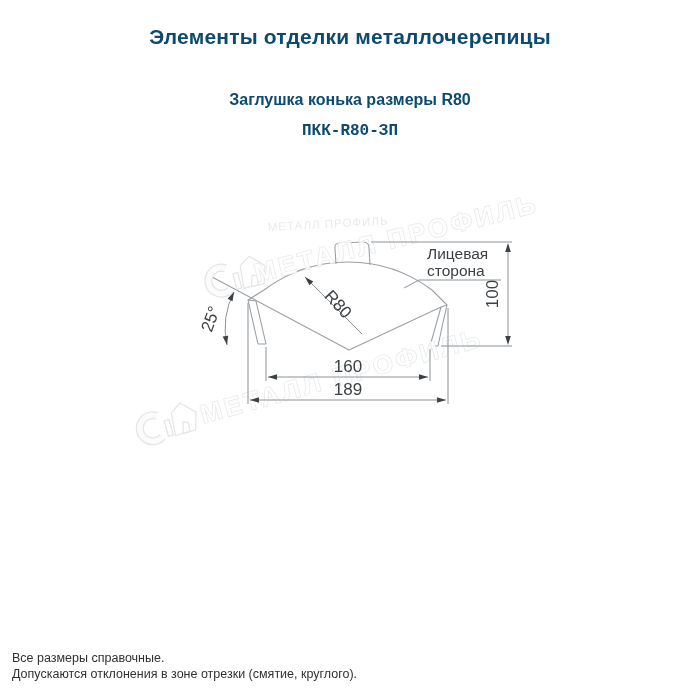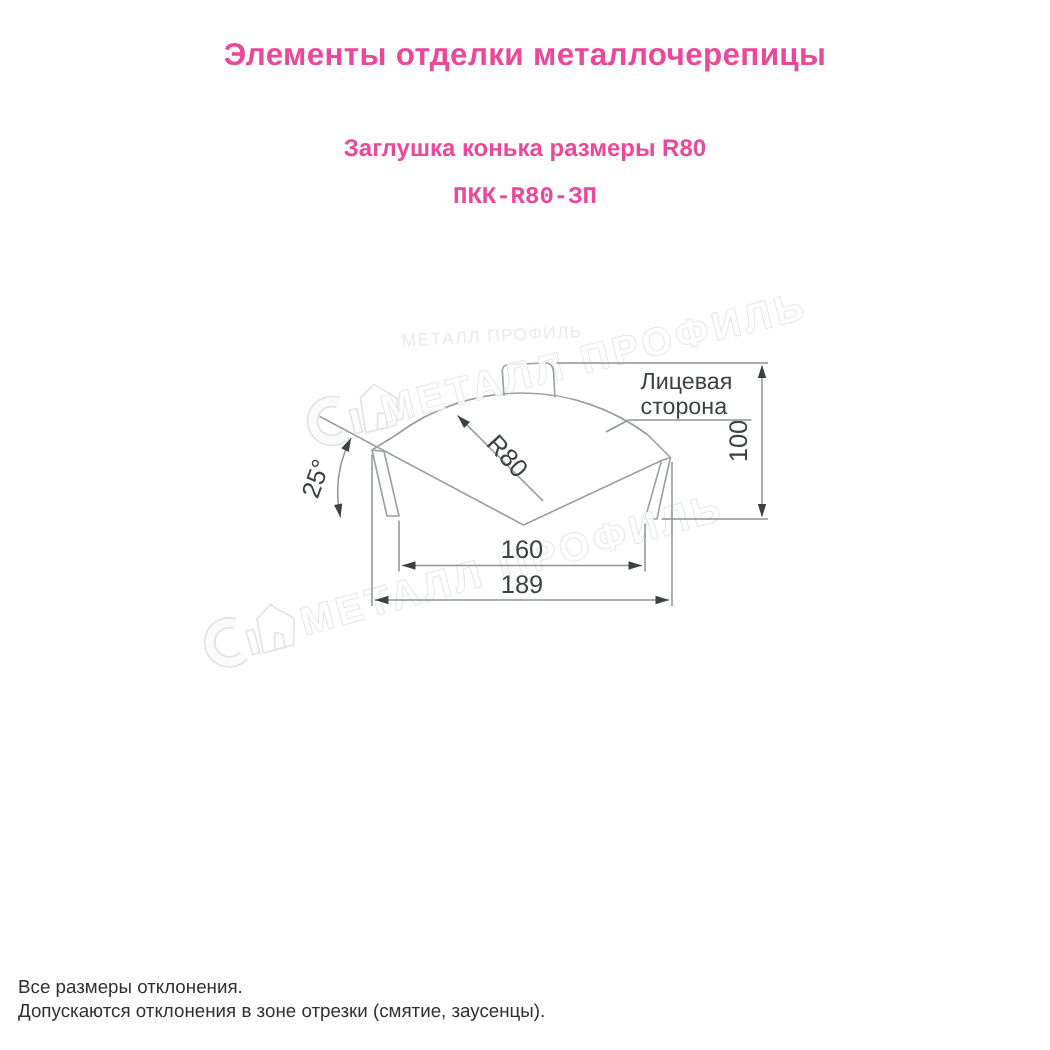--- a/index.html
+++ b/index.html
@@ -1,21 +1,21 @@
 <!DOCTYPE html>
 <html><head>
 <meta charset="utf-8">
 <style>
   html,body{margin:0;padding:0;}
   body{
     width:700px;height:700px;position:relative;background:#ffffff;
     font-family:"Liberation Sans","DejaVu Sans",sans-serif;
     overflow:hidden;
   }
-  .hdr{position:absolute;left:0;right:0;text-align:center;color:#ec4899;font-weight:bold;}
+  .hdr{position:absolute;left:0;right:0;text-align:center;color:#0c4a6e;font-weight:bold;}
   .hdr.title{top:25px;font-size:21px;letter-spacing:0.2px;}
   .hdr.sub{top:91px;font-size:16px;}
   .hdr.code{top:122px;font-size:16px;font-family:Liberation Mono, monospace;}
   .footer{
     position:absolute;left:12px;top:651px;color:#303030;
     font-size:12.5px;line-height:15.5px;
   }
   svg{position:absolute;left:0;top:0;}
   svg text{font-family:"Liberation Sans","DejaVu Sans",sans-serif;}
   .outline{fill:none;stroke:#9aa0a5;stroke-width:1.1;stroke-linejoin:round;}
@@ -114,15 +114,15 @@
 
   <g>
     <text class="lbltext" x="427" y="259">Лицевая</text>
     <text class="lbltext" x="427" y="276">сторона</text>
     <path class="dimline" d="M 501 280 L 419 280"></path>
     <path class="dimline" d="M 419 280 L 404 288"></path>
   </g>
 </svg>
 
 <div class="footer">
-  <div>Все размеры отклонения.</div>
-  <div>Допускаются отклонения в зоне отрезки (смятие, заусенцы).</div>
+  <div>Все размеры справочные.</div>
+  <div>Допускаются отклонения в зоне отрезки (смятие, круглого).</div>
 </div>
 
 </body></html>

